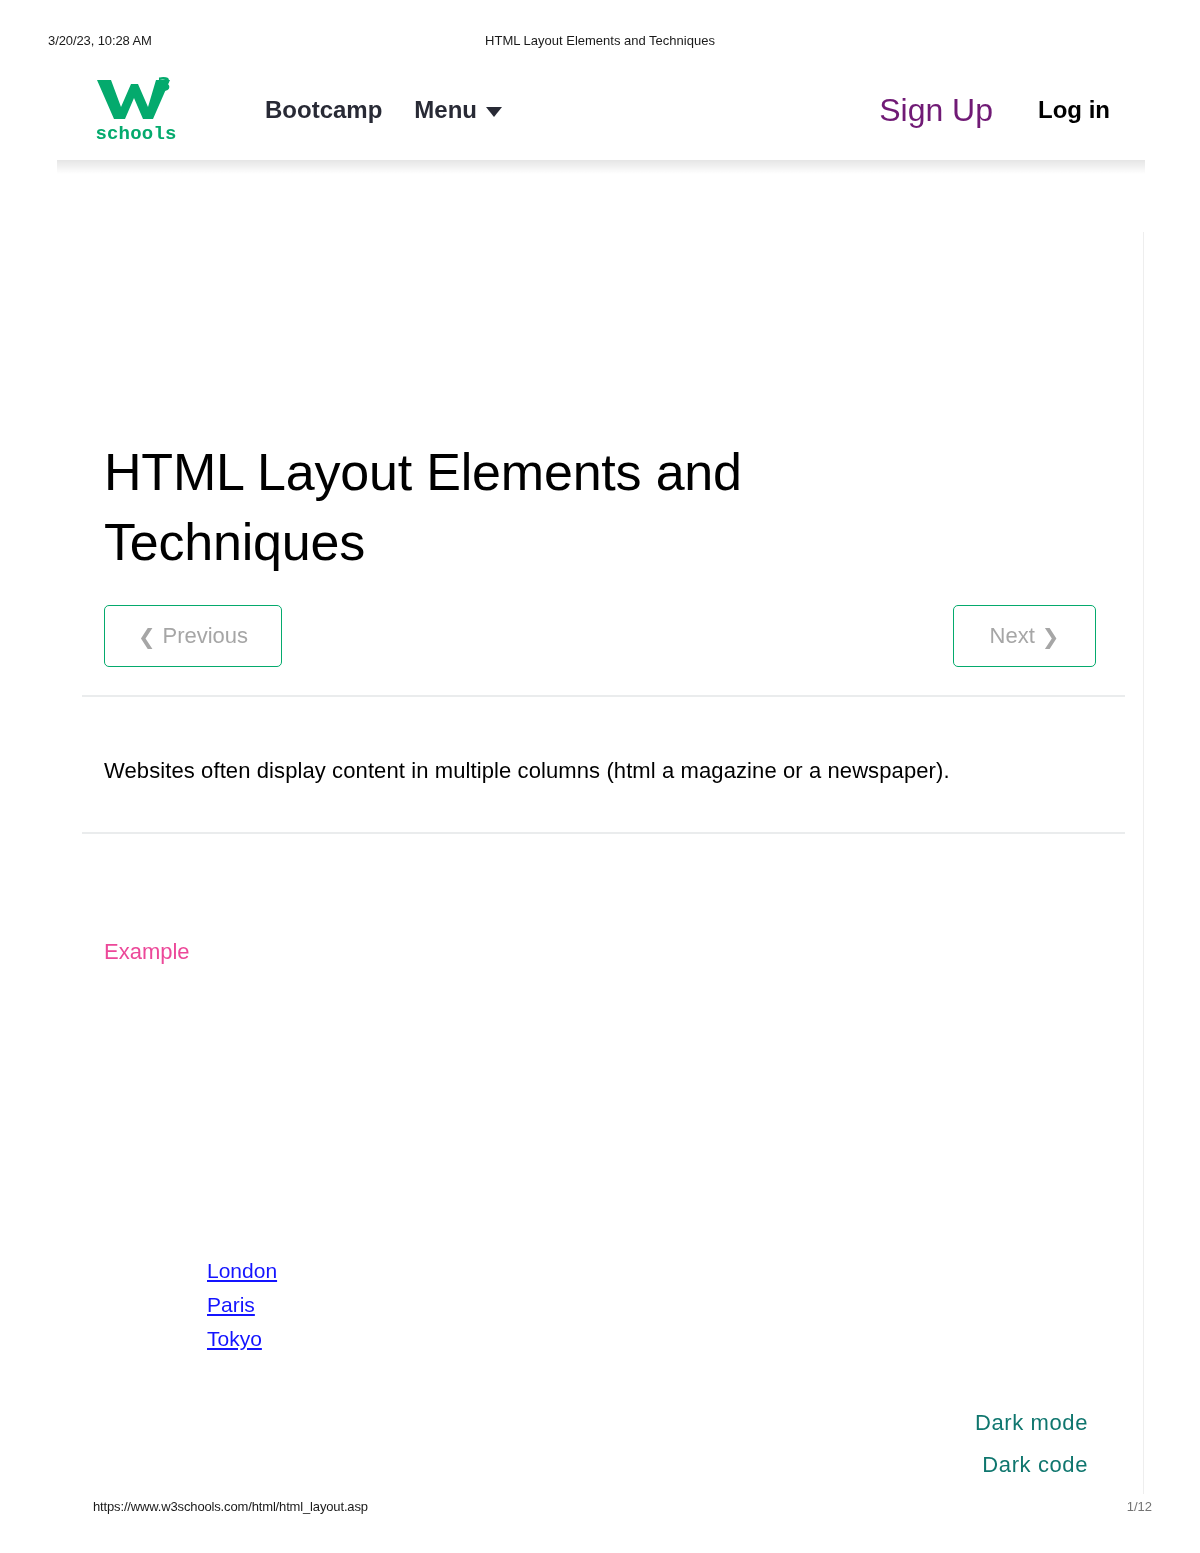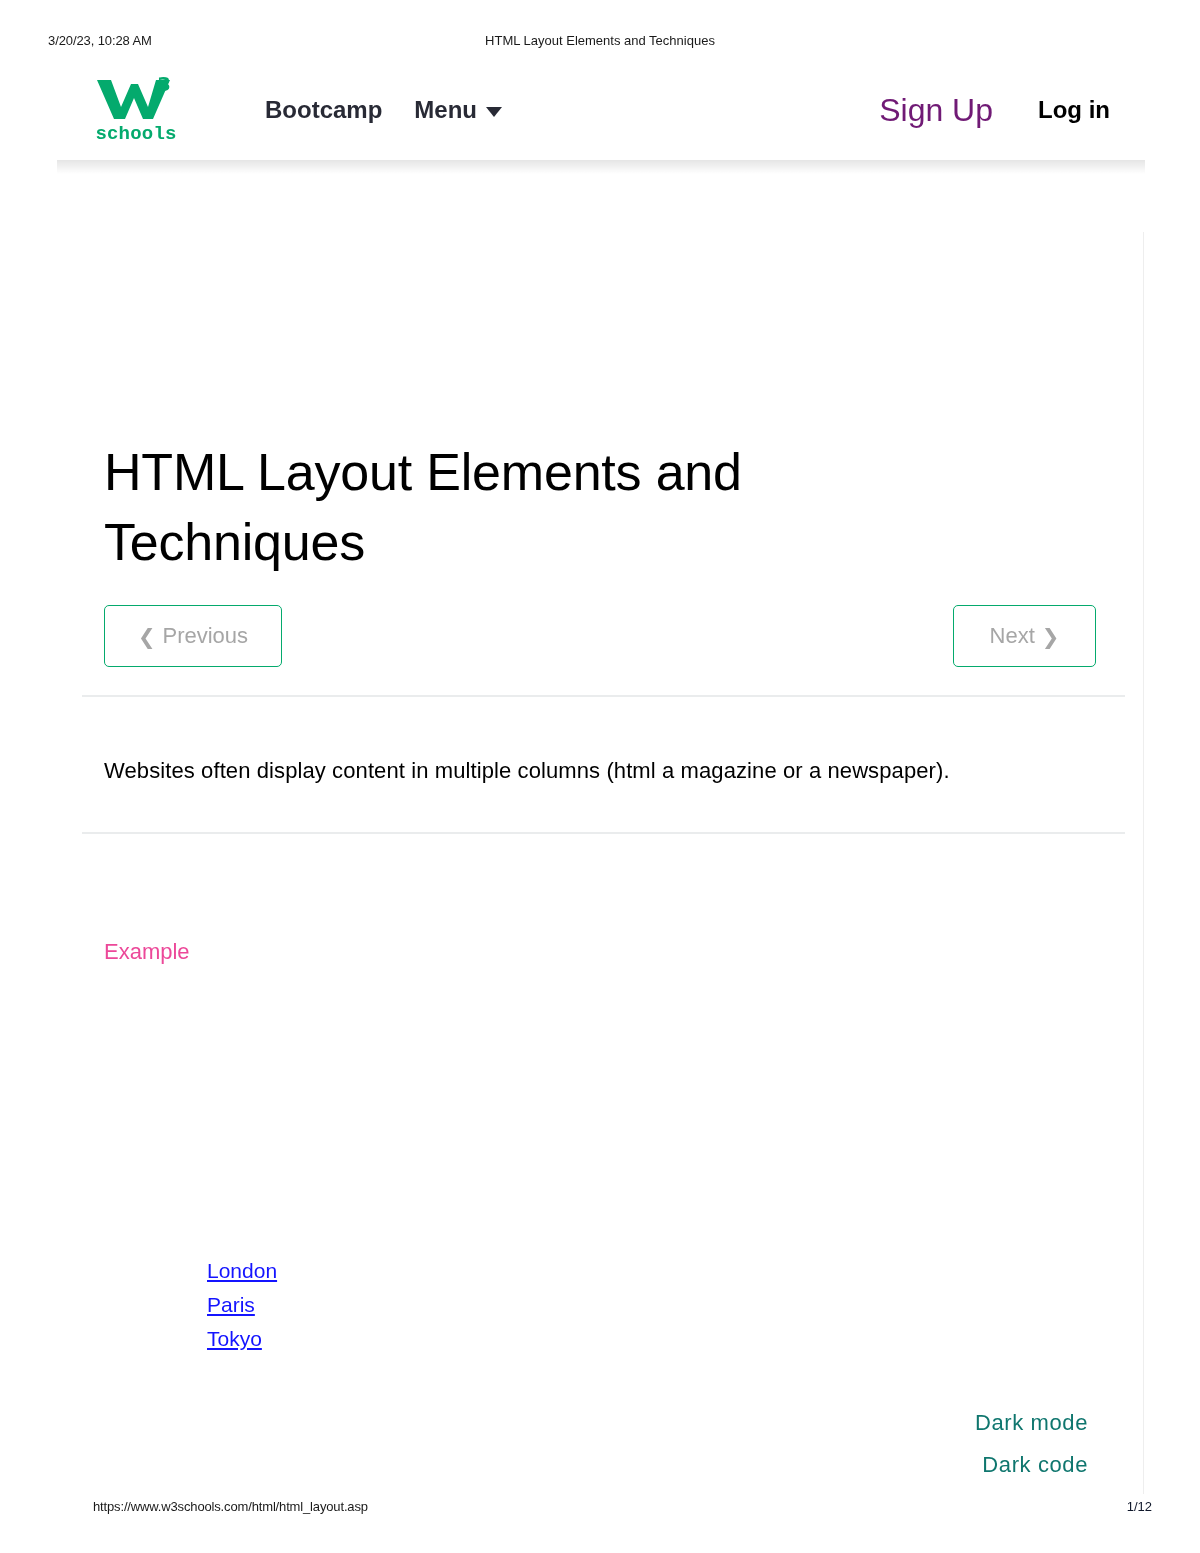--- a/index.html
+++ b/index.html
@@ -59,21 +59,21 @@
     font-size: 13px;
     color: #1a1a1a;
     white-space: nowrap;
     letter-spacing: -0.15px;
     margin-left: 45px;
   }
   .print-footer .pf-page {
     position: absolute;
     right: 48px;
     font-size: 13px;
-    color: #0f172a;
+    color: #737373;
     white-space: nowrap;
   }
 
   
   .topbar {
     position: absolute;
     top: 60px;
     left: 57px;
     width: 1088px;
     height: 100px;

